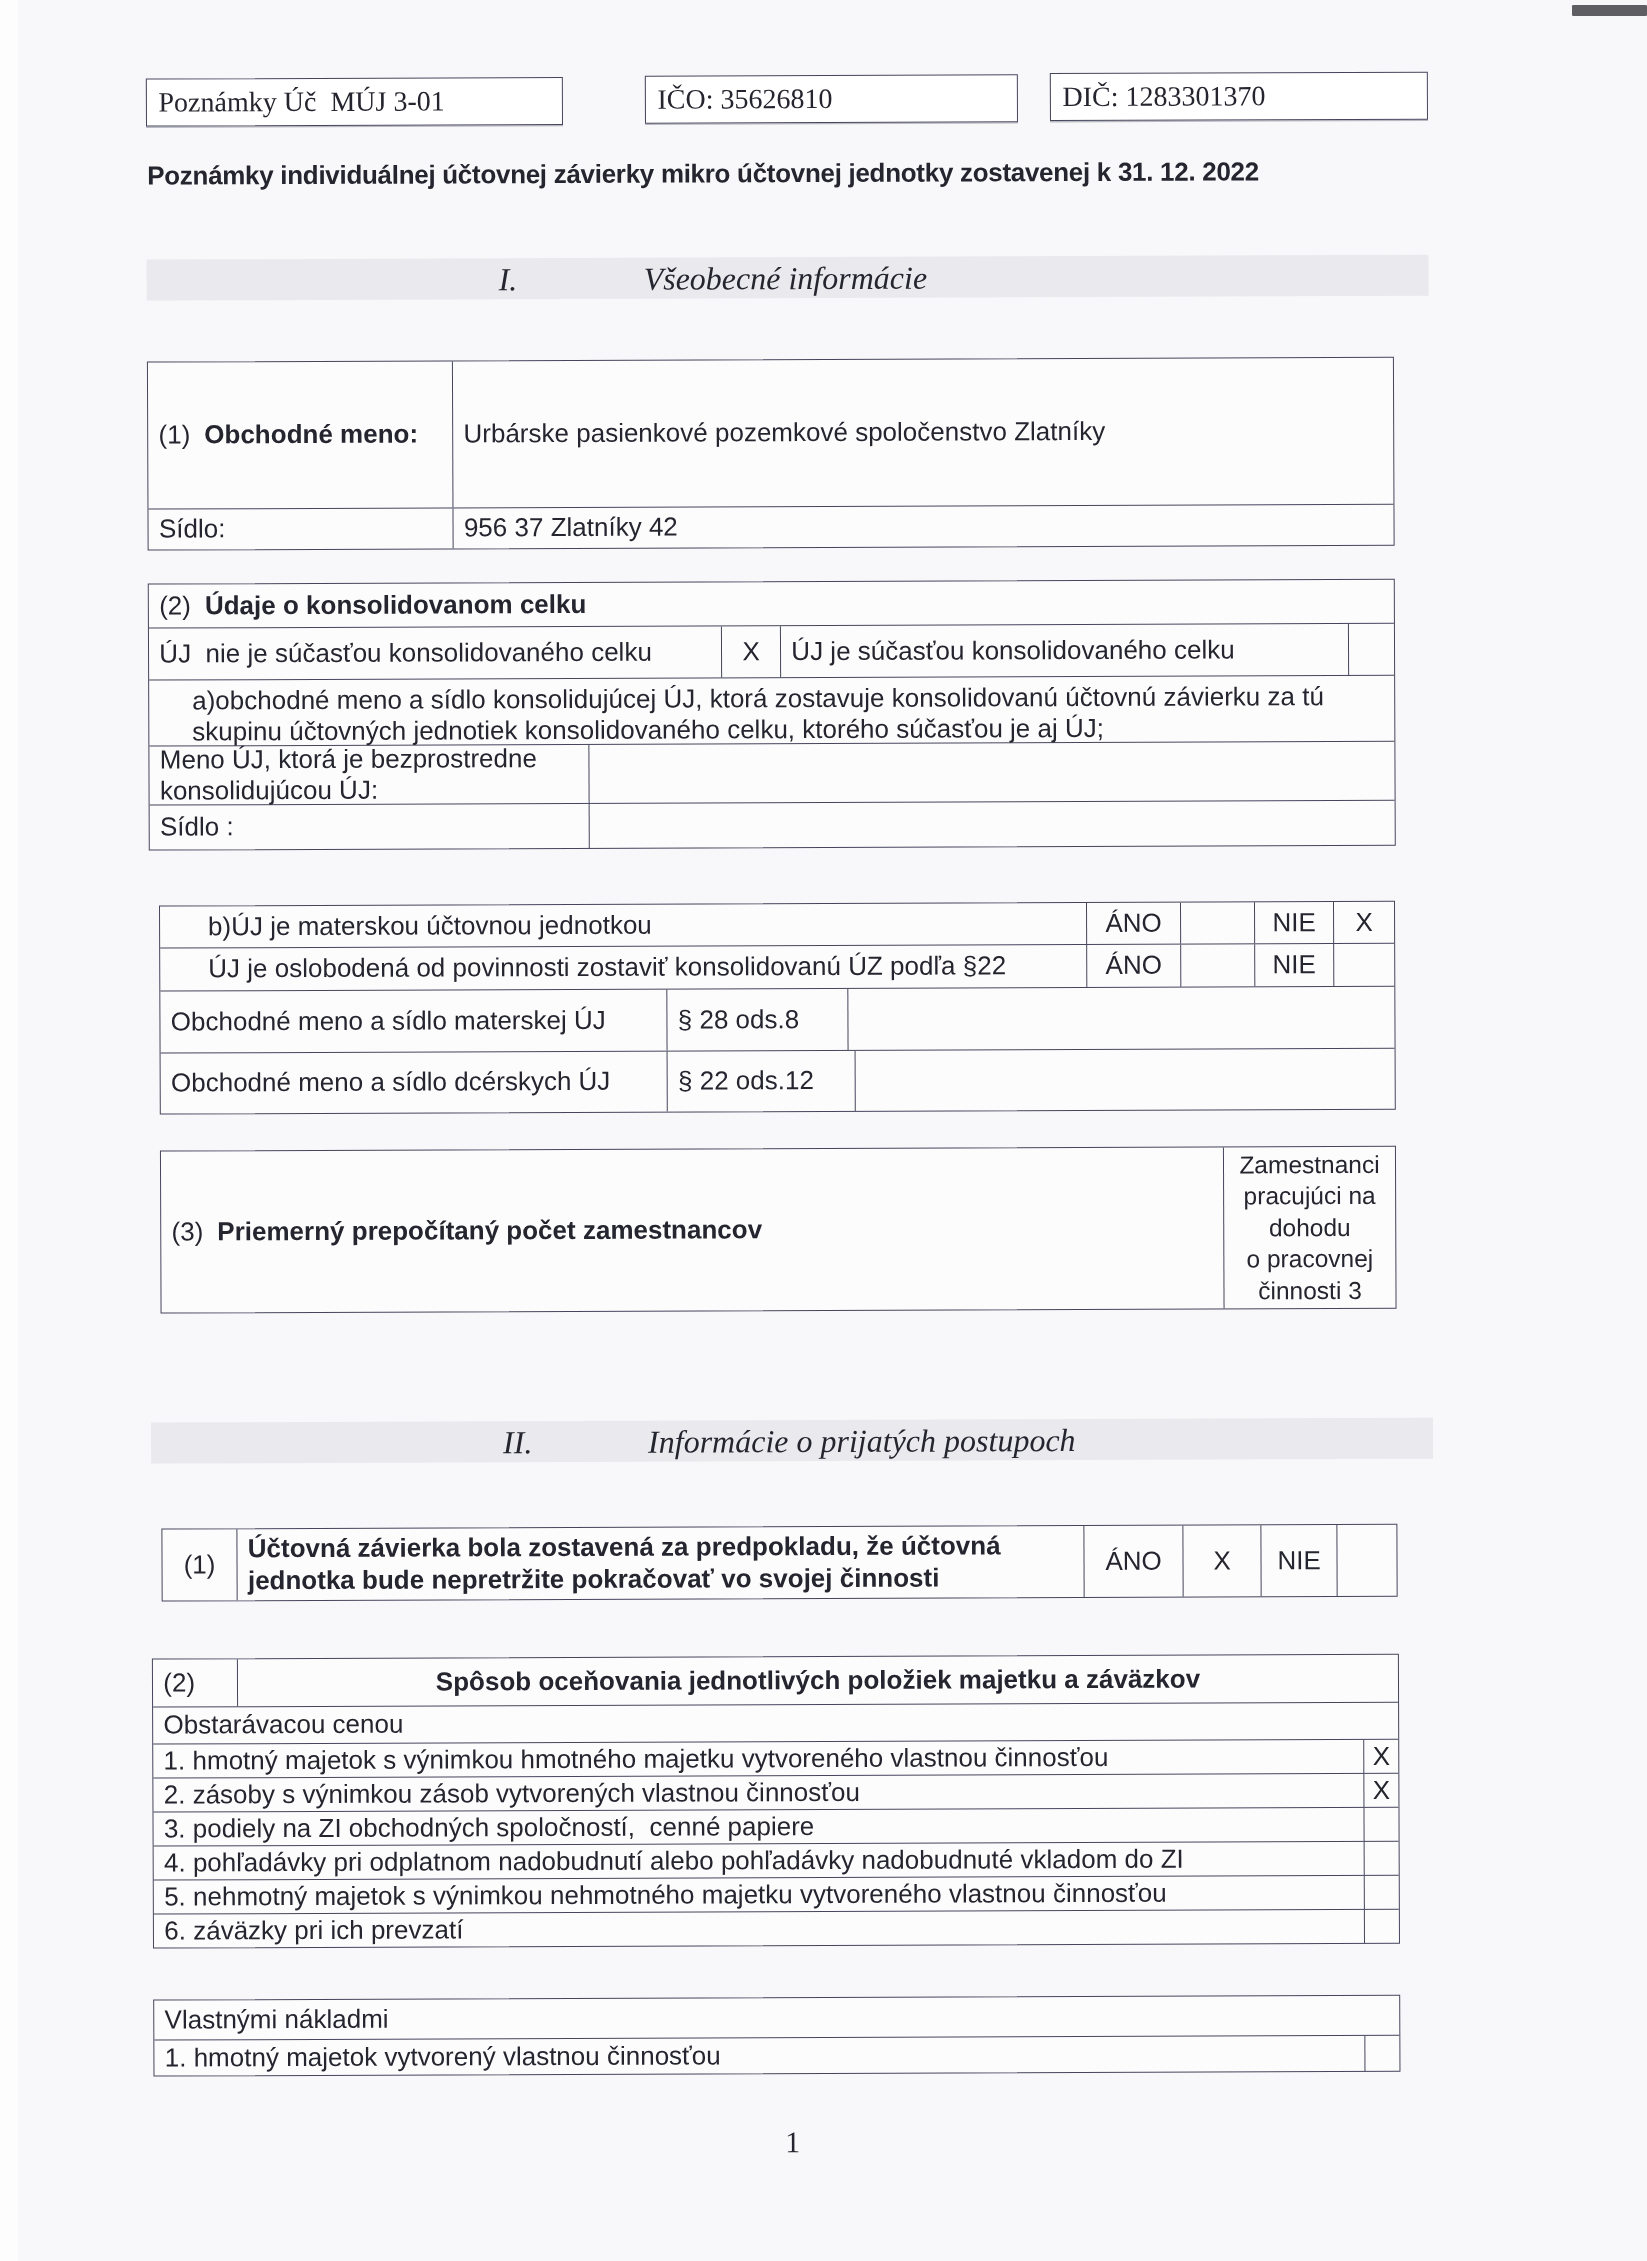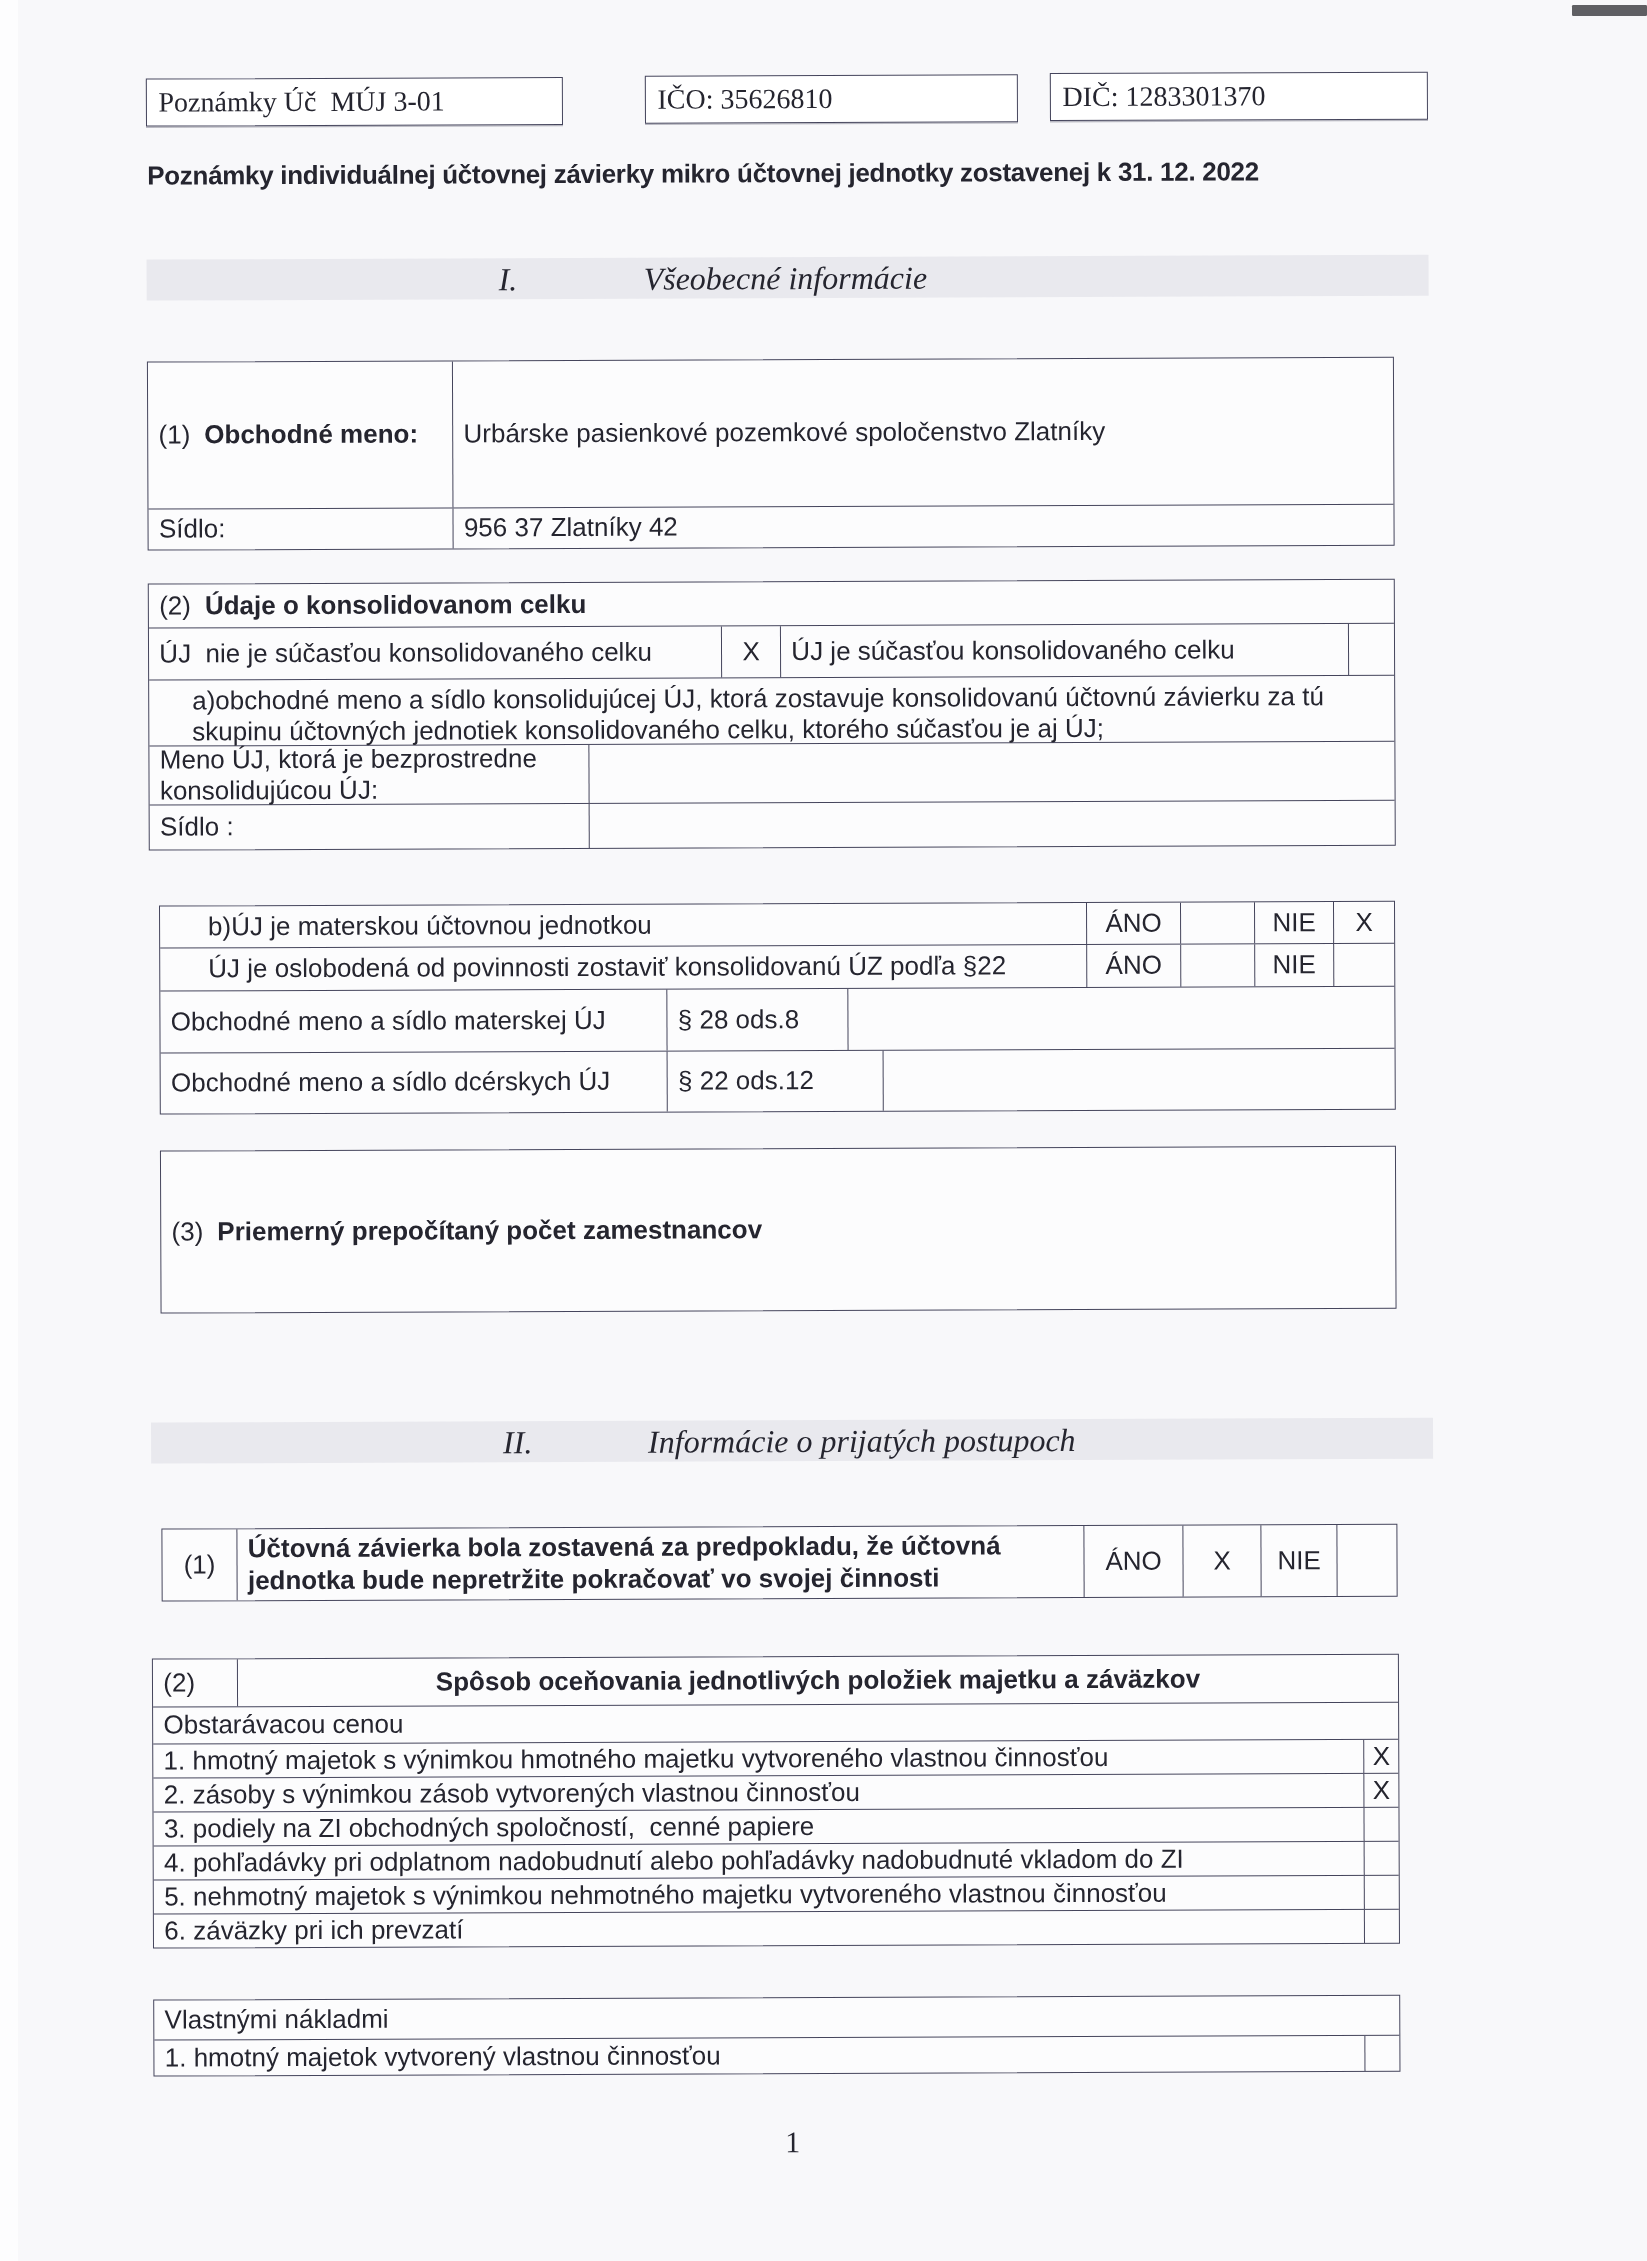--- a/index.html
+++ b/index.html
@@ -123,30 +123,35 @@
         <div class="cell center" style="width:79px;">NIE</div>
         <div class="cell center grow"></div>
       </div>
       <div class="row" style="height:62px;">
         <div class="cell" style="width:506px;">Obchodné meno a sídlo materskej ÚJ</div>
         <div class="cell" style="width:181px;">§ 28 ods.8</div>
         <div class="cell grow"></div>
       </div>
       <div class="row" style="height:61px;">
         <div class="cell" style="width:506px;">Obchodné meno a sídlo dcérskych ÚJ</div>
-        <div class="cell" style="width:216px;">§ 22 ods.12</div>
+        <div class="cell" style="width:188px;">§ 22 ods.12</div>
         <div class="cell grow"></div>
       </div>
     </div>
 
     <div class="tbl" style="left:159px;top:1148px;width:1236px;">
       <div class="row" style="height:161px;">
         <div class="cell" style="width:1062px;">
           <span class="num">(3)</span><span class="b">Priemerný prepočítaný počet zamestnancov</span>
         </div>
+        <div class="cell center grow" style="font-size:24.5px;line-height:1.28;">Zamestnanci
+pracujúci na
+dohodu
+o pracovnej
+činnosti 3</div>
       </div>
     </div>
 
     <div class="secbar" style="top:1420px;">
       <span class="roman">II.</span>
       <span class="sectitle">Informácie o prijatých postupoch</span>
     </div>
 
     <div class="tbl" style="left:159px;top:1526px;width:1236px;">
       <div class="row" style="height:71px;">

